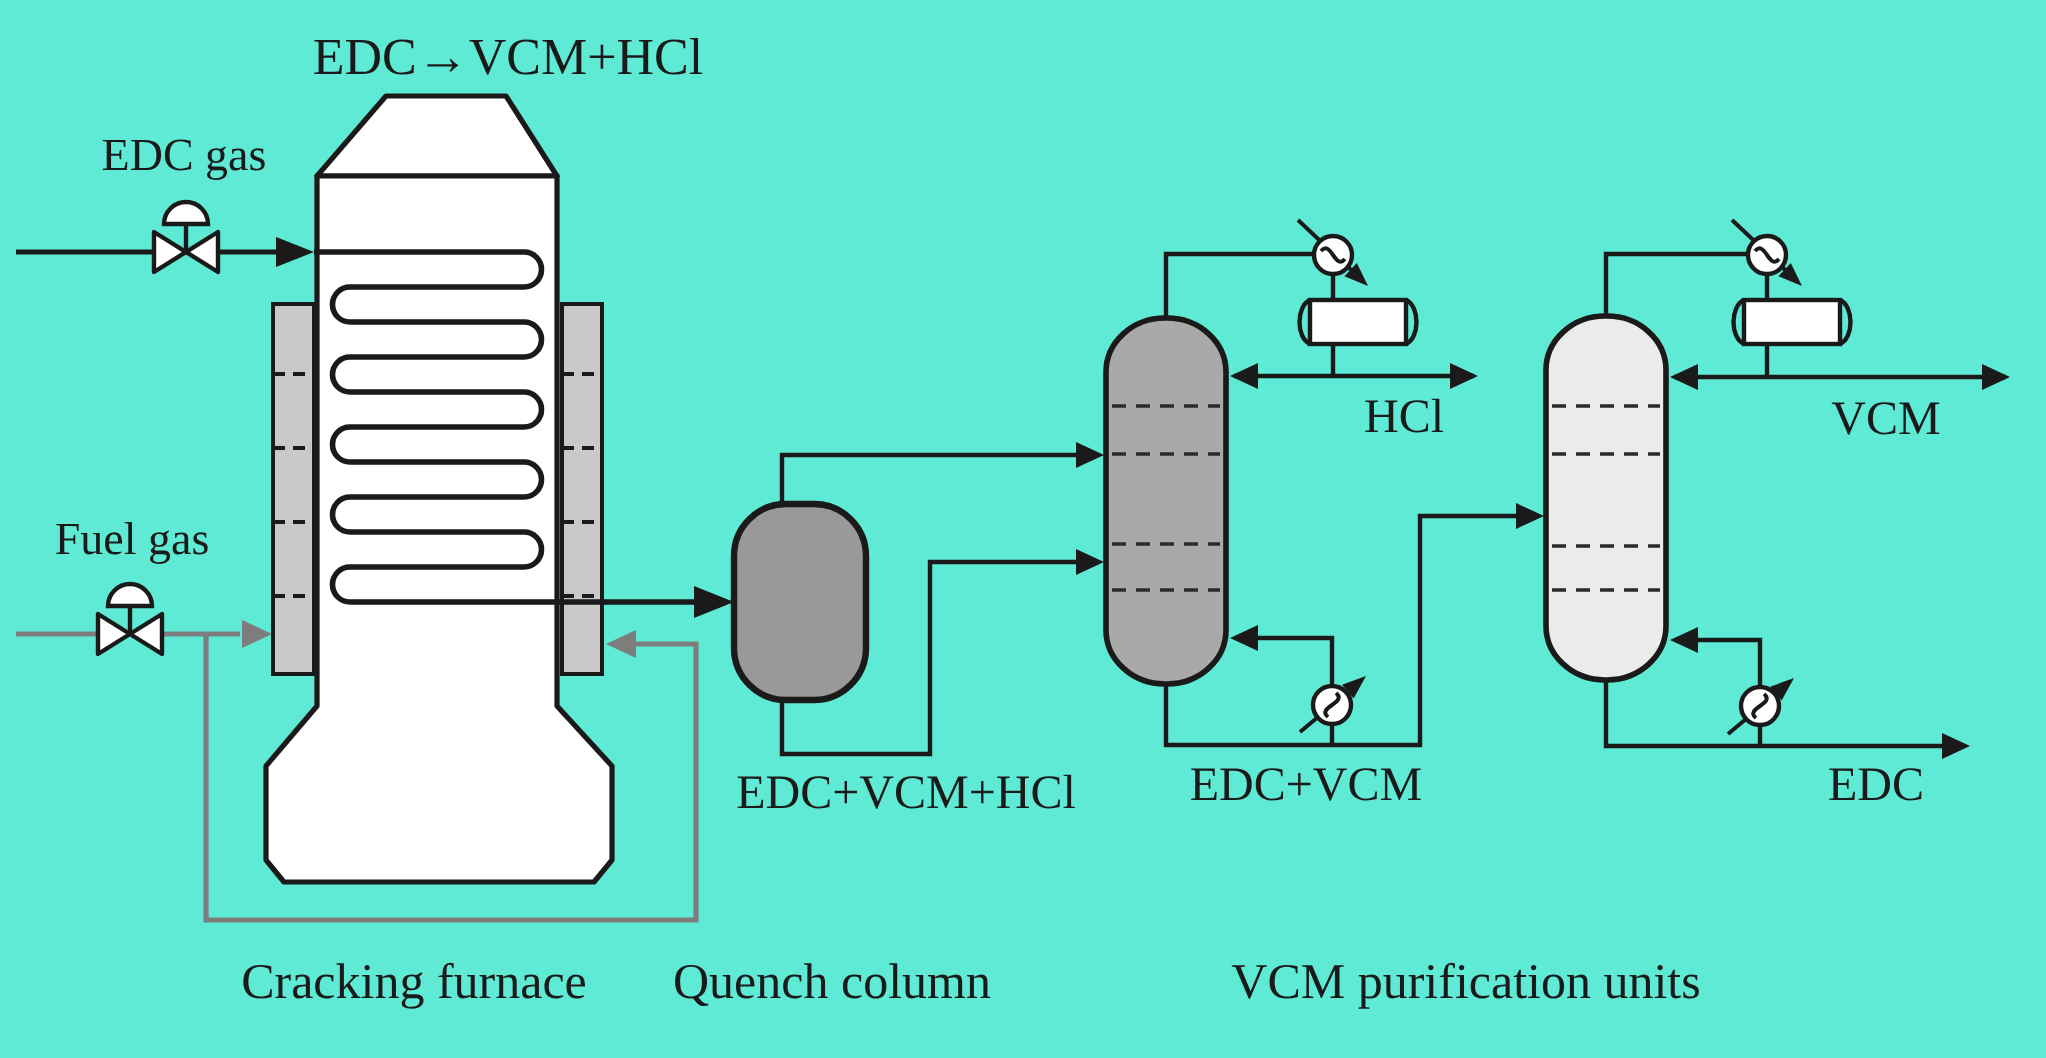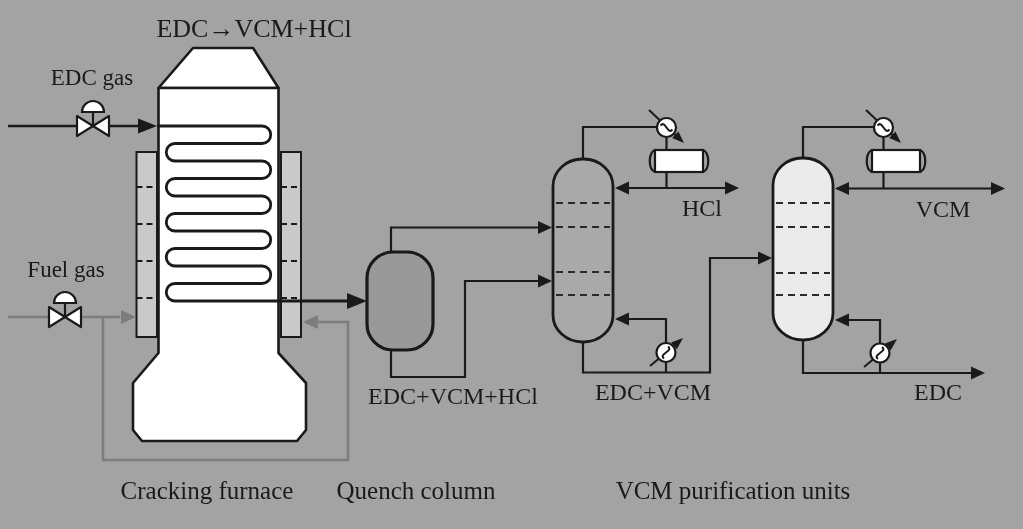--- a/index.html
+++ b/index.html
@@ -1,16 +1,16 @@
 <!DOCTYPE html>
 <html><head>
 <meta charset="utf-8">
 <style>
   html,body{margin:0;padding:0;background:#fff;}
-  #stage{position:relative;width:1023px;height:529px;background:#a3a3a3;overflow:hidden;
+  #stage{position:relative;width:1023px;height:529px;background:#5eead4;overflow:hidden;
          font-family:"Liberation Serif","DejaVu Serif",serif;}
   svg{position:absolute;left:0;top:0;}
   text{fill:#1a1a1a;}
 </style>
 </head>
 <body>
 
 <div id="stage">
 <svg width="1023" height="529" viewBox="0 0 1023 529">
 

